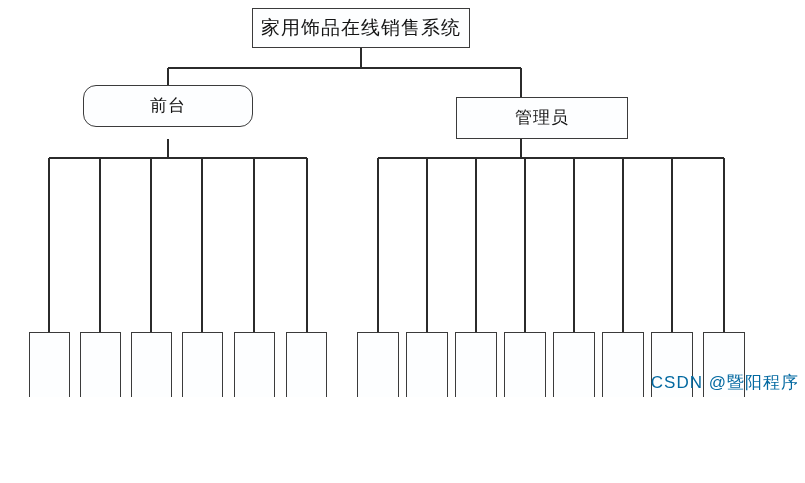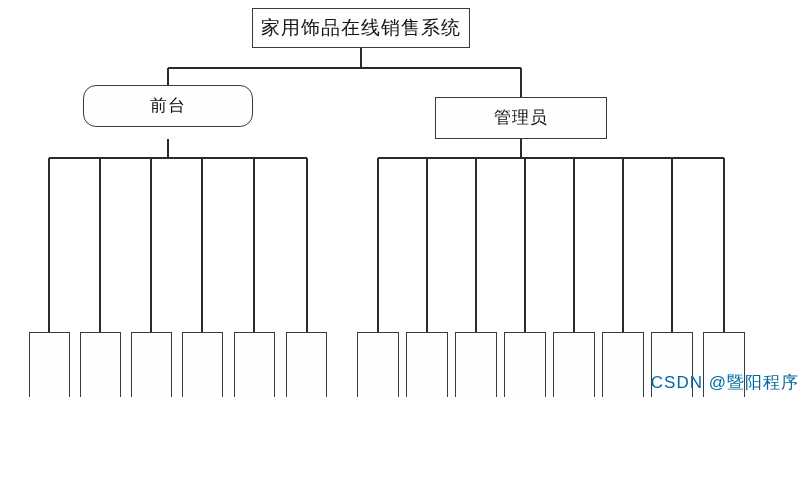--- a/index.html
+++ b/index.html
@@ -49,21 +49,21 @@
     font-size: 17px;
     letter-spacing: 1px;
   }
   .node.l2-left {
     left: 83px;
     top: 85px;
     width: 170px;
     border-radius: 13px;
   }
   .node.l2-right {
-    left: 435px;
+    left: 456px;
     top: 97px;
     width: 172px;
   }
   .node.leaf {
     font-size: 16px;
     writing-mode: vertical-rl;
     text-orientation: upright;
     letter-spacing: 3px;
     padding-top: 6px;
     padding-bottom: 6px;

